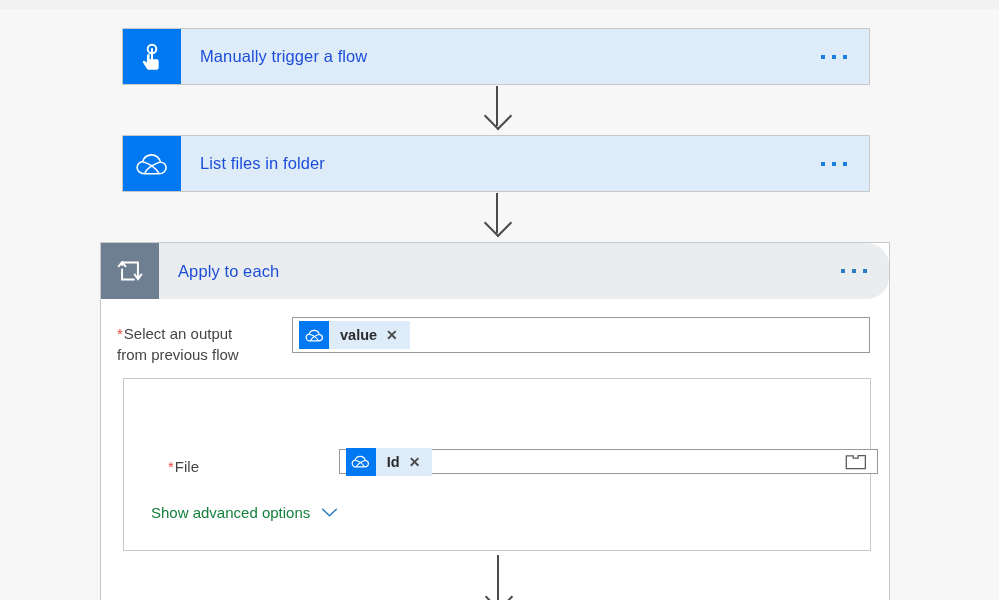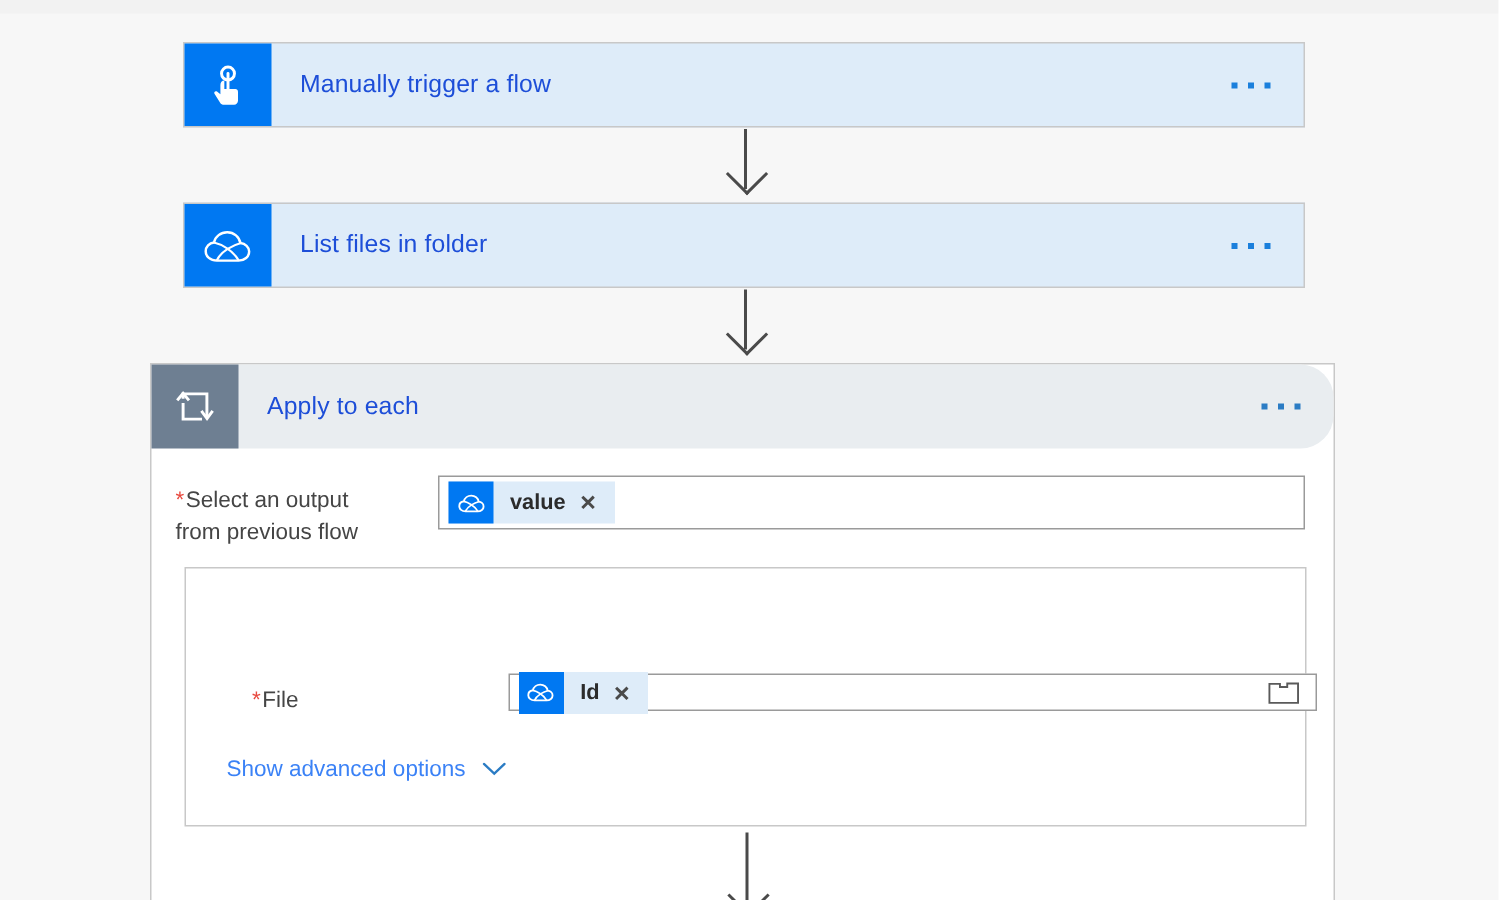--- a/index.html
+++ b/index.html
@@ -194,21 +194,21 @@
     align-items: stretch;
     box-sizing: border-box;
   }
   #show-advanced-options {
     position: absolute;
     left: 27px; top: 125px;
     display: flex;
     align-items: center;
     gap: 11px;
     font-size: 15px;
-    color: #3b82f6;
+    color: #15803d;
     cursor: pointer;
   }
 </style>
 </head>
 <body>
 
 <div class="top-strip"></div>
 
 <div class="node" id="trigger-card" style="left:122px; top:28px; width:748px; height:57px;">
   <div class="node-icon">

